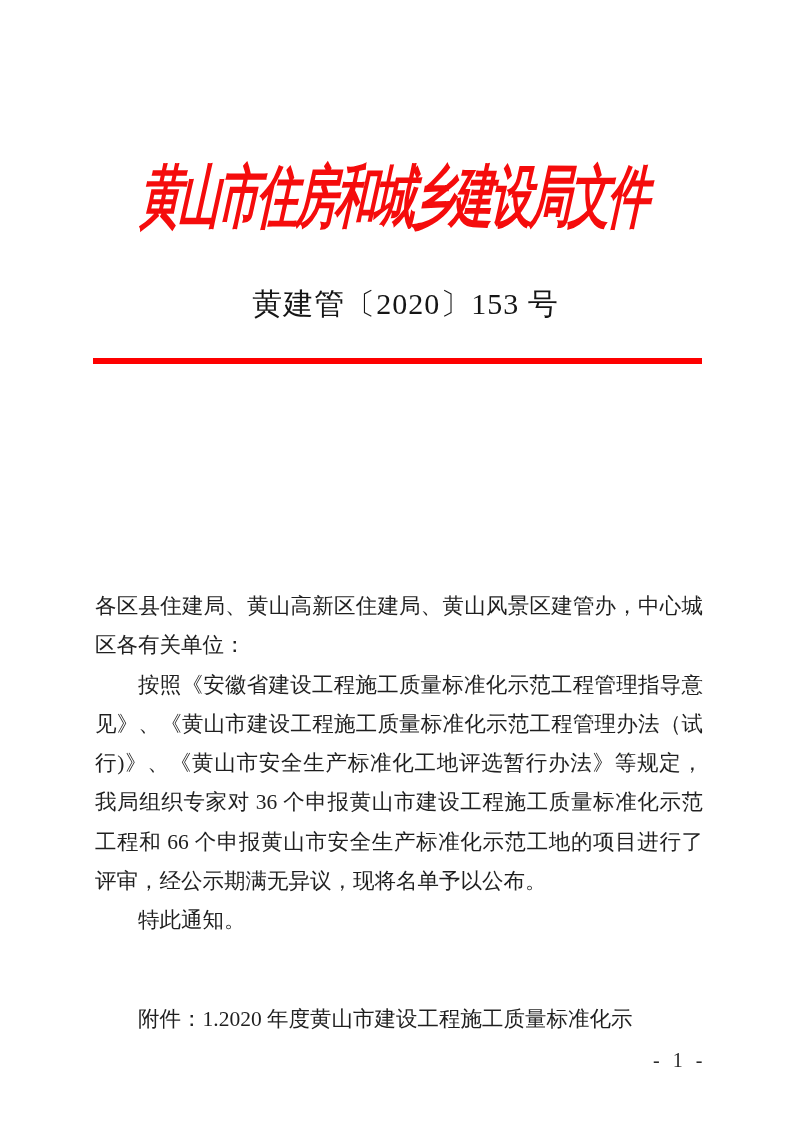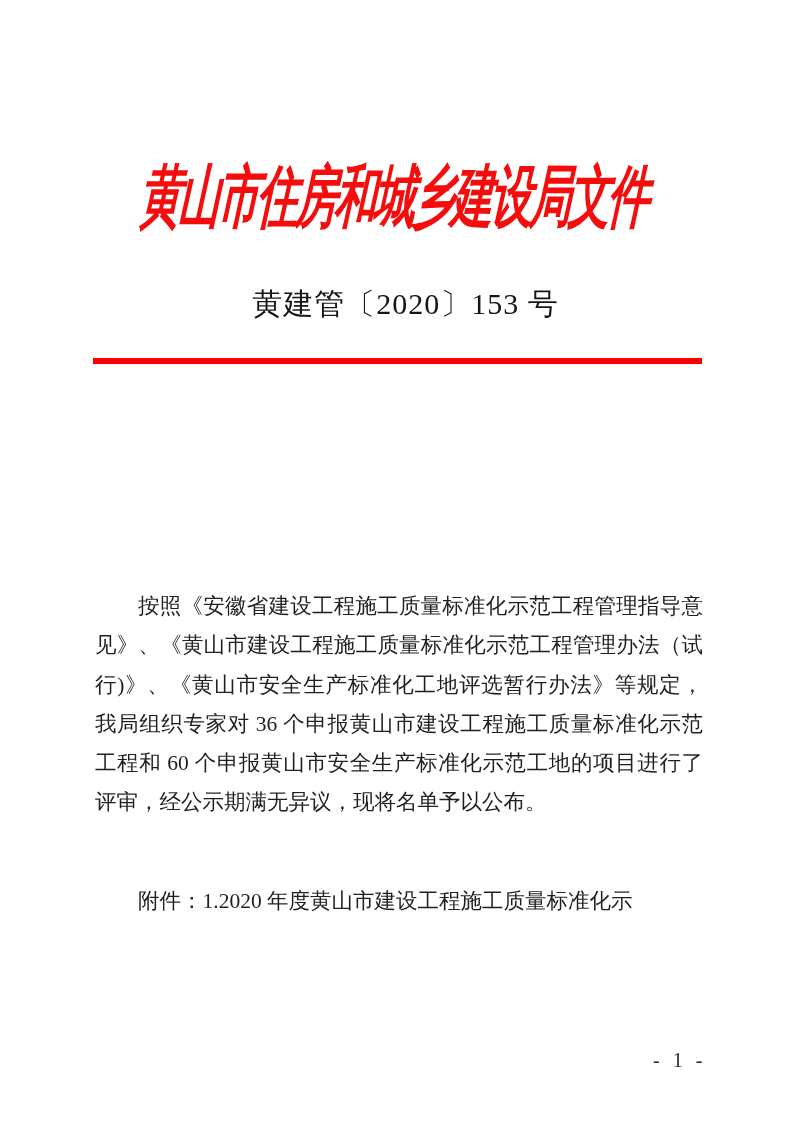--- a/index.html
+++ b/index.html
@@ -108,19 +108,21 @@
   <div class="agency-title">
     <span class="inner">黄山市住房和城乡建设局文件</span>
   </div>
 
   <div class="doc-number">黄建管〔2020〕153 号</div>
 
   <div class="red-rule"></div>
 
 
   <div class="body-text">
-    <p class="indent">按照《安徽省建设工程施工质量标准化示范工程管理指导意见》、《黄山市建设工程施工质量标准化示范工程管理办法（试行)》、《黄山市安全生产标准化工地评选暂行办法》等规定，我局组织专家对 36 个申报黄山市建设工程施工质量标准化示范工程和 60 个申报黄山市安全生产标准化示范工地的项目进行了评审，经公示期满无异议，现将名单予以公布。</p>
+    <p>各区县住建局、黄山高新区住建局、黄山风景区建管办，中心城区各有关单位：</p>
+    <p class="indent">按照《安徽省建设工程施工质量标准化示范工程管理指导意见》、《黄山市建设工程施工质量标准化示范工程管理办法（试行)》、《黄山市安全生产标准化工地评选暂行办法》等规定，我局组织专家对 36 个申报黄山市建设工程施工质量标准化示范工程和 66 个申报黄山市安全生产标准化示范工地的项目进行了评审，经公示期满无异议，现将名单予以公布。</p>
+    <p class="indent">特此通知。</p>
     <p class="indent attachment">附件：1.2020 年度黄山市建设工程施工质量标准化示</p>
   </div>
 
   <div class="page-number">- 1 -</div>
 
 </div>
 
 </body></html>

